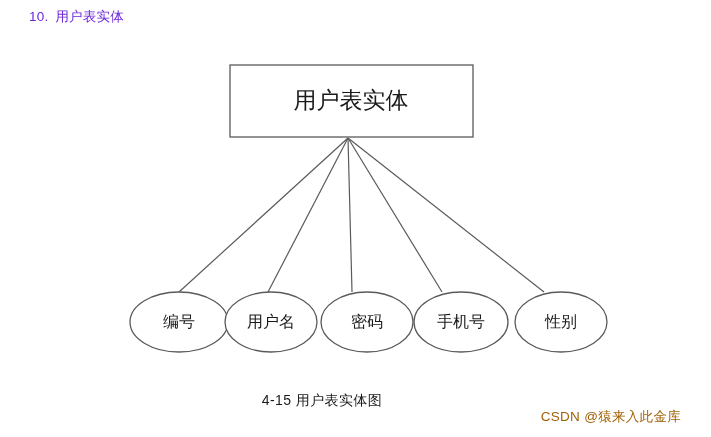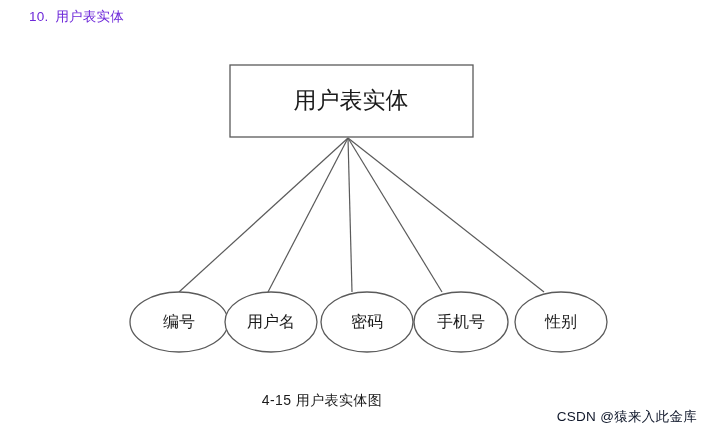--- a/index.html
+++ b/index.html
@@ -49,24 +49,24 @@
     left: 0;
     top: 392px;
     width: 644px;
     text-align: center;
     font-size: 14px;
     color: #1a1a1a;
     letter-spacing: 0.4px;
   }
   #watermark {
     position: absolute;
-    right: 14px;
+    right: 30px;
     top: 408px;
     font-size: 13.5px;
-    color: #0f172a;
+    color: #a16207;
     letter-spacing: 0.3px;
     white-space: nowrap;
     margin-left: 32px;
   }
 </style>
 </head>
 <body>
 
 <div id="heading">
   <span class="num">10.</span><span>用户表实体</span>

